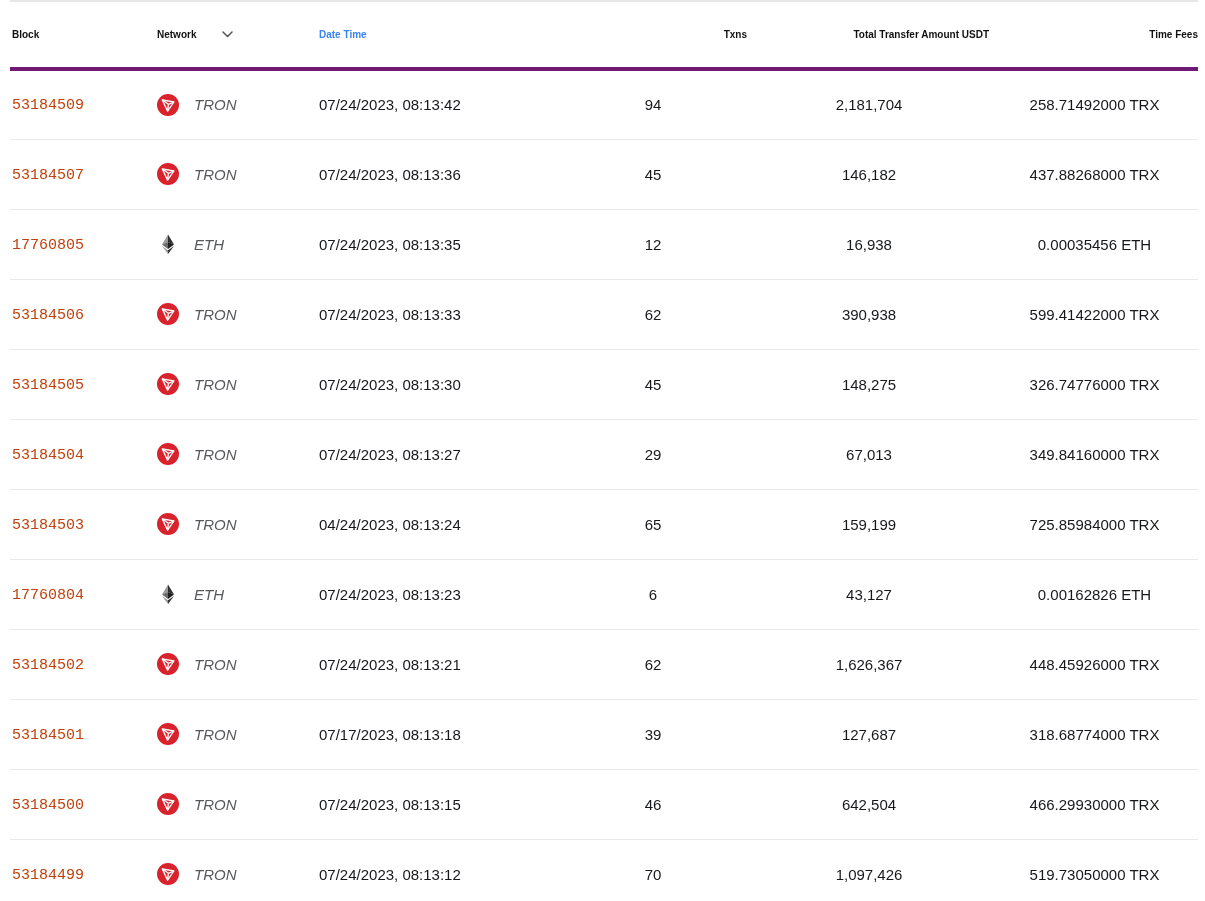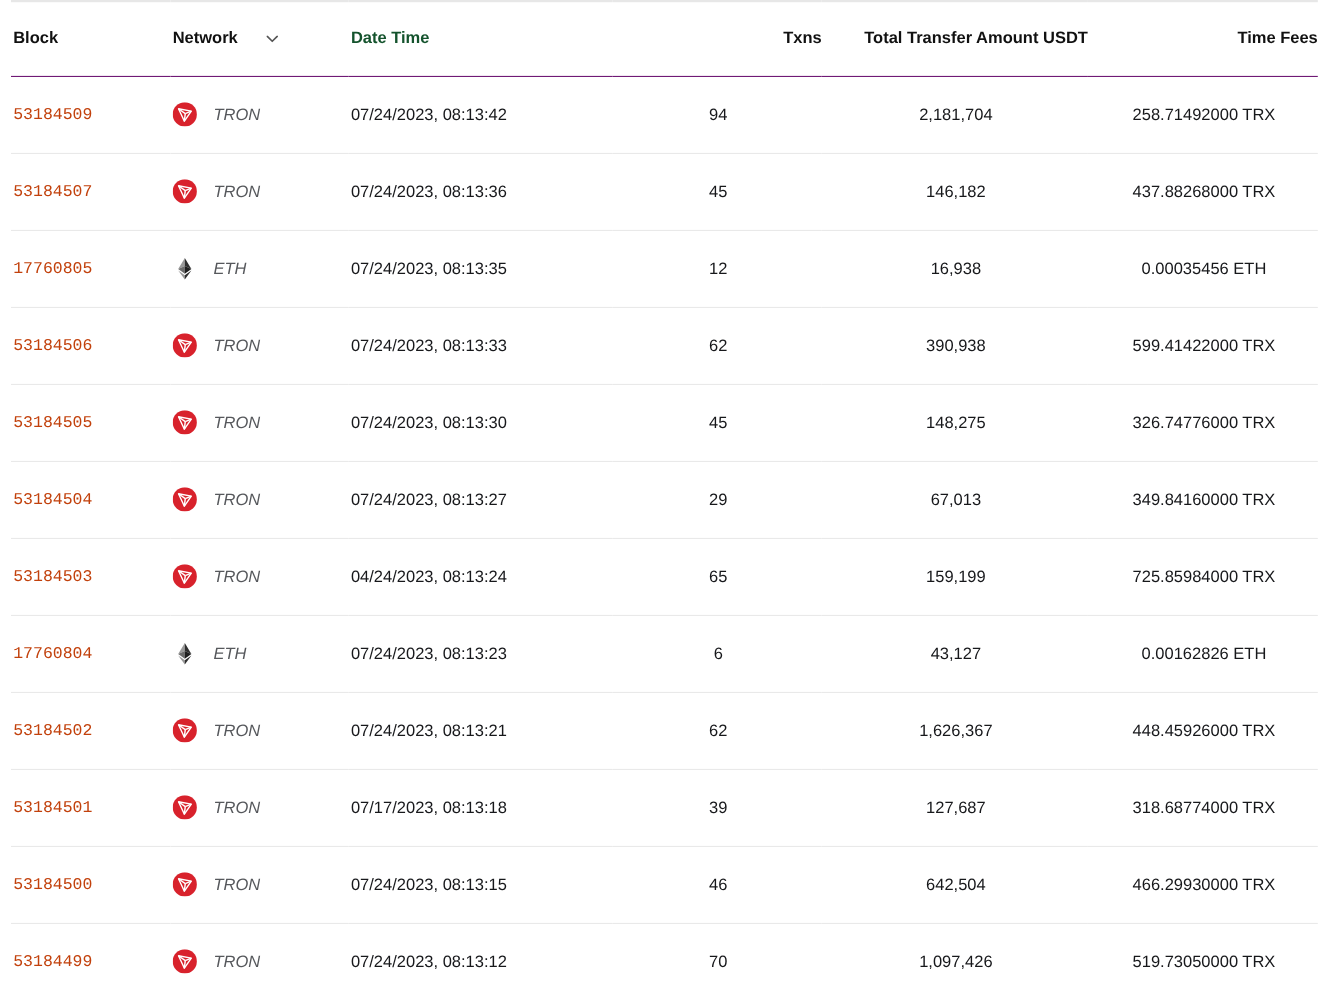--- a/index.html
+++ b/index.html
@@ -22,31 +22,31 @@
   col.c-block { width: 145px; }
   col.c-network { width: 162px; }
   col.c-datetime { width: 240px; }
   col.c-txns { width: 190px; }
   col.c-transfer { width: 242px; }
   col.c-fees { width: auto; }
 
   thead th {
     height: 68px;
     vertical-align: middle;
-    font-size: 15px;
+    font-size: 10px;
     font-weight: bold;
     color: #111111;
     text-align: left;
     padding: 0 0 0 2px;
     line-height: 20px;
-    border-bottom: 1px solid #701a75;
+    border-bottom: 4px solid #701a75;
     white-space: normal;
   }
   thead th.right { text-align: right; padding-right: 0; }
-  th.th-datetime .th-label { color: #14532d; cursor: pointer; text-align: right; }
+  th.th-datetime .th-label { color: #3b82f6; cursor: pointer; text-align: right; }
   .th-inner { display: inline-flex; align-items: center; gap: 24px; }
 
   tbody td {
     height: 70px;
     vertical-align: middle;
     font-size: 15px;
     color: #17181b;
     padding: 0 0 0 2px;
     border-bottom: 1px solid #e9e9e9;
     white-space: nowrap;

